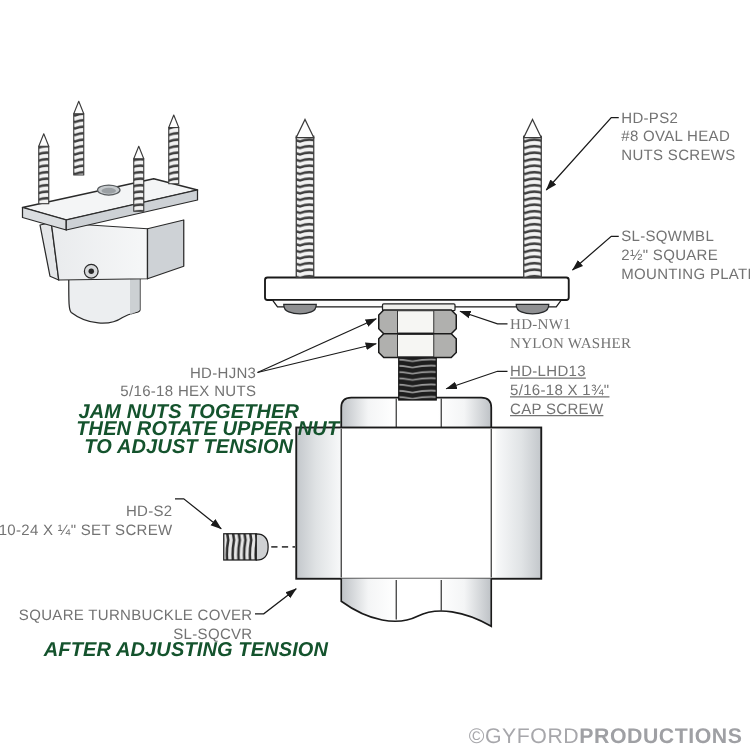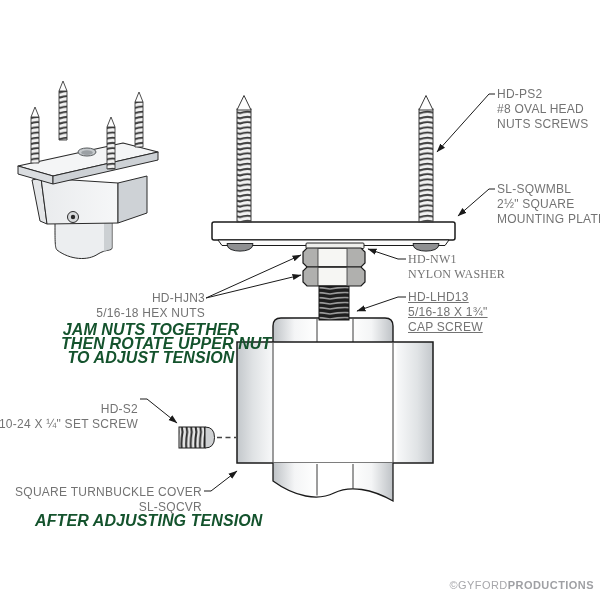--- a/index.html
+++ b/index.html
@@ -4,21 +4,21 @@
 <style>
   html,body{margin:0;padding:0;background:#fff;}
   #stage{position:relative;width:600px;height:600px;background:#ffffff;overflow:hidden;
          font-family:"Liberation Sans",sans-serif;}
   #stage svg{position:absolute;left:0;top:0;}
   .callout{position:absolute;font-size:12px;line-height:15px;color:#737373;
            letter-spacing:.25px;white-space:nowrap;}
   .callout.ra{text-align:right;}
   .note{position:absolute;font-size:16px;line-height:14px;font-weight:bold;font-style:italic;
         color:#14532d;text-align:center;white-space:nowrap;letter-spacing:.1px;}
-  .watermark{position:absolute;font-size:11px;letter-spacing:.45px;color:#a7a7ab;}
+  .watermark{position:absolute;font-size:17px;letter-spacing:.45px;color:#a7a7ab;}
   .watermark b{font-weight:bold;color:#9fa0a4;}
 </style>
 </head>
 <body>
 
 <div id="stage">
 
 <svg width="600" height="600" viewBox="0 0 600 600">
   <defs>
     <marker id="arr" markerUnits="userSpaceOnUse" markerWidth="10" markerHeight="8" refX="8.5" refY="3.5" orient="auto">

